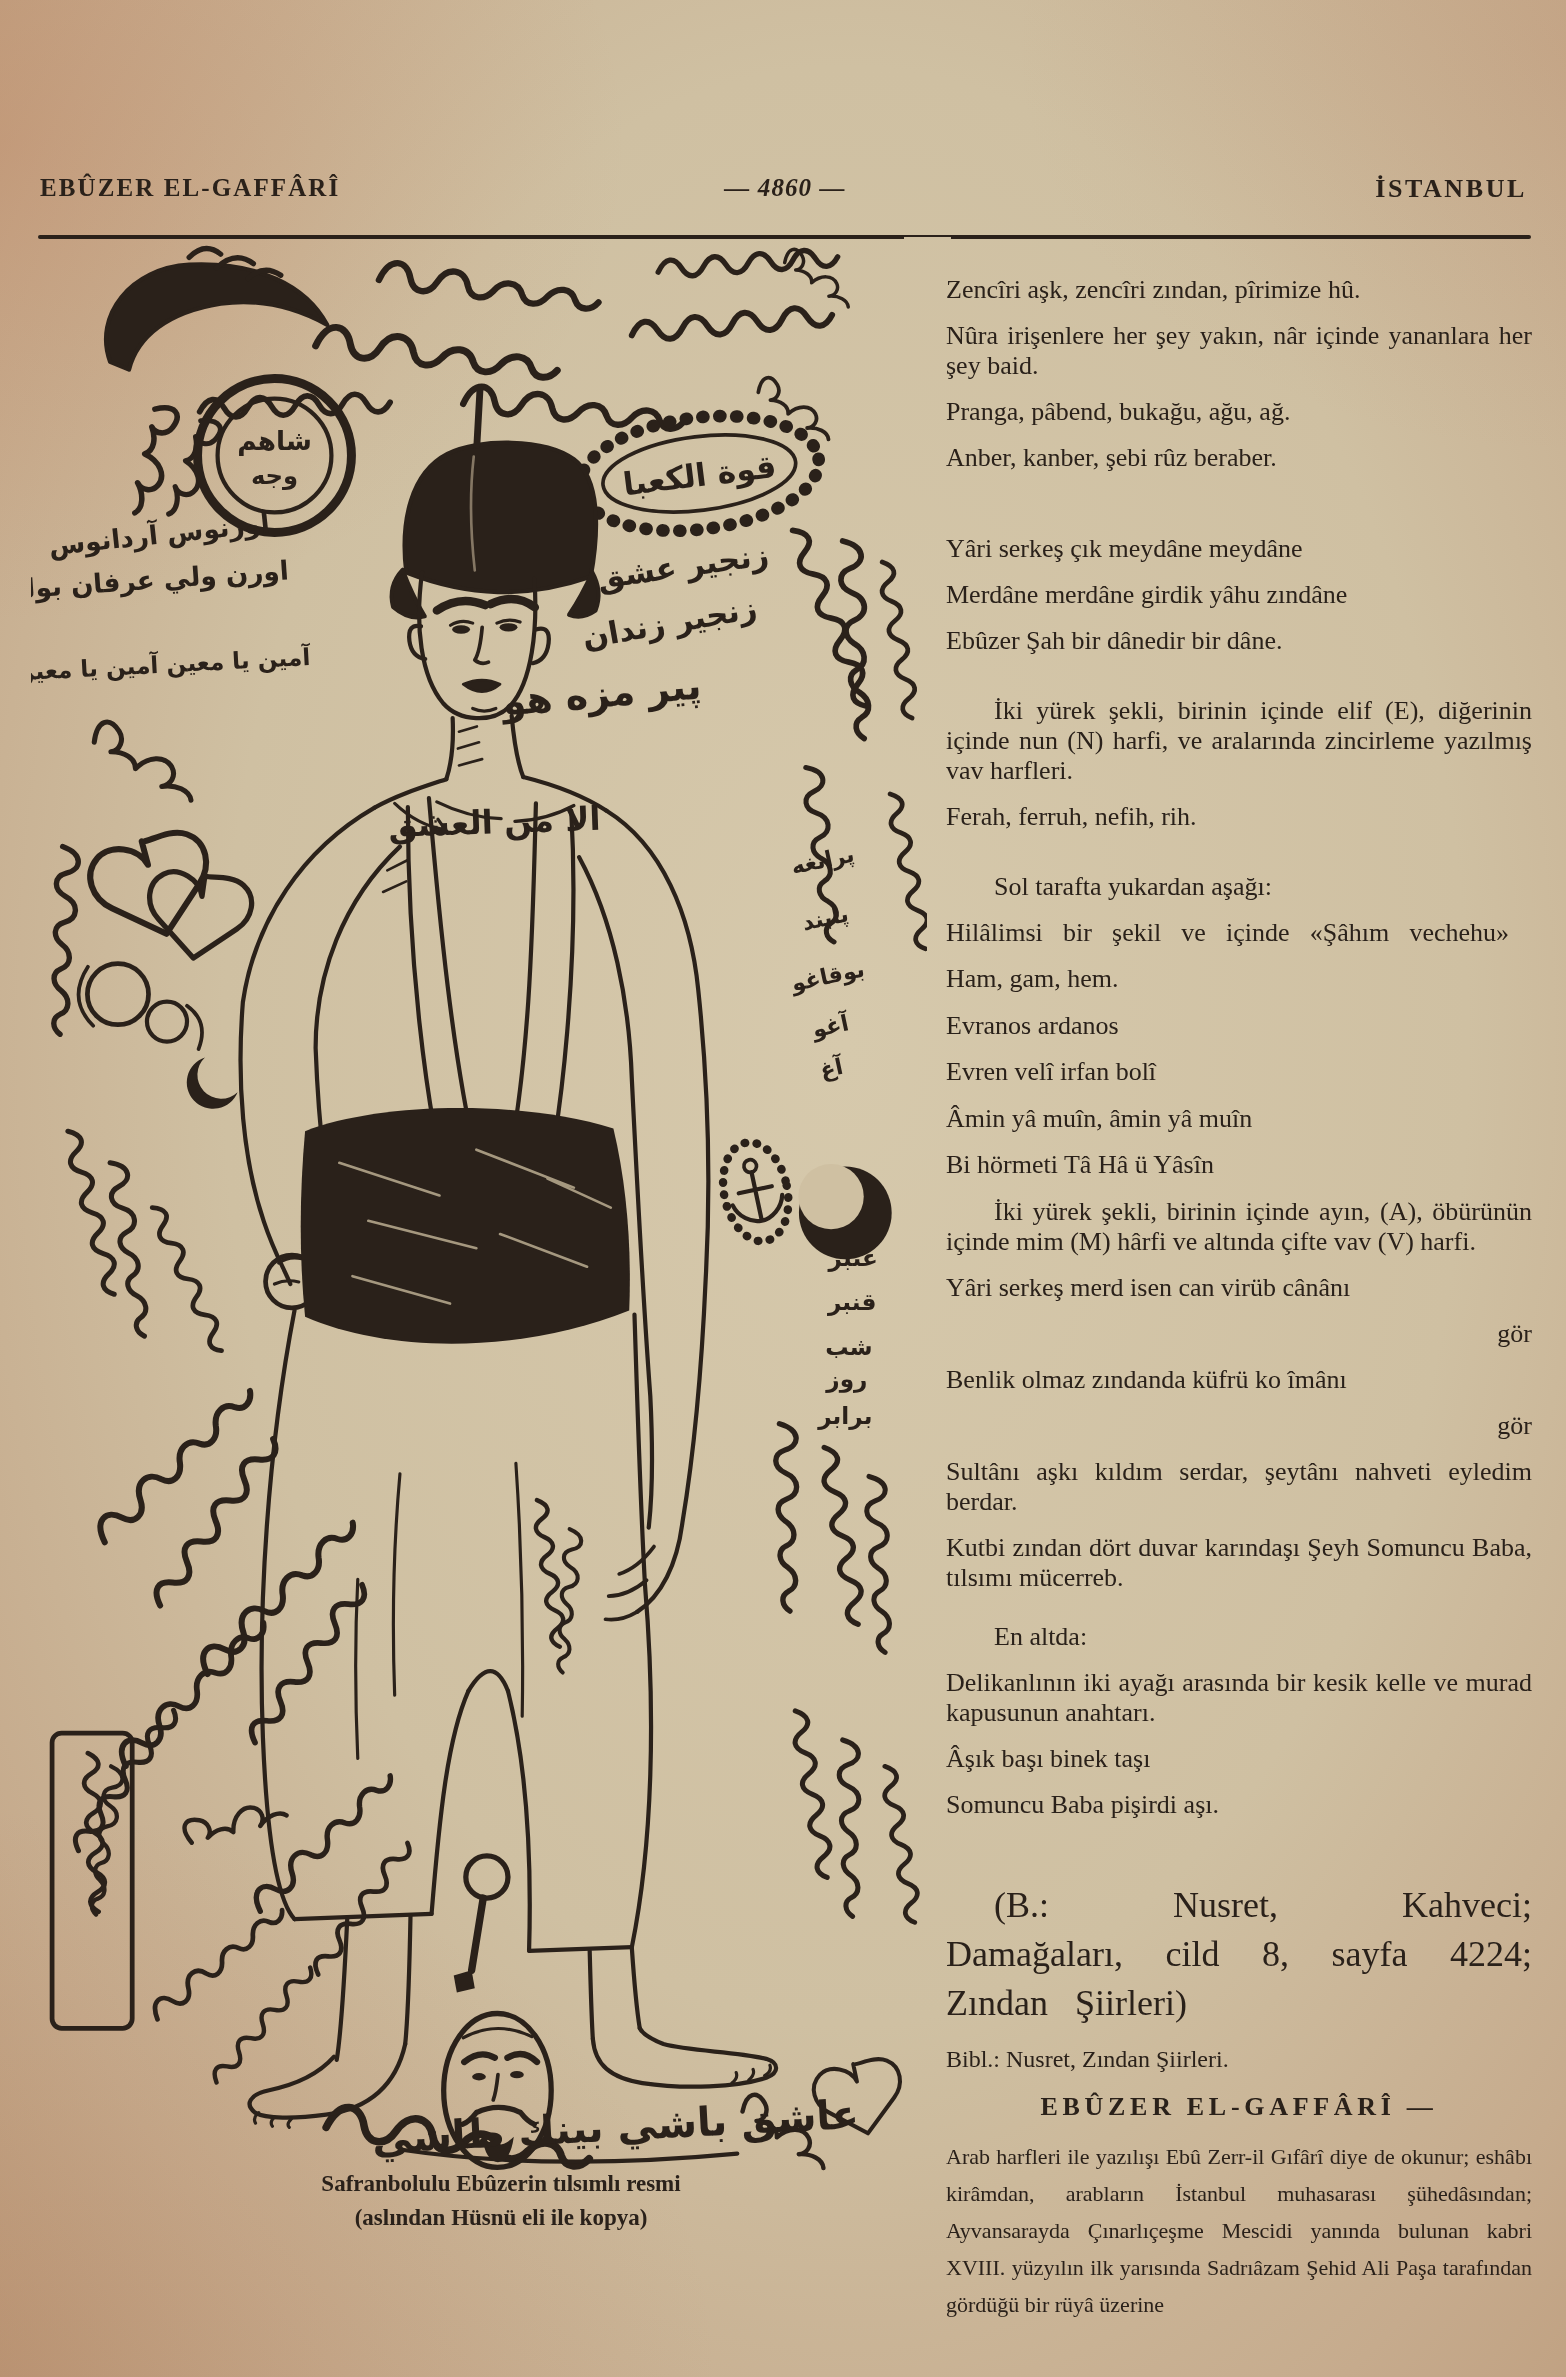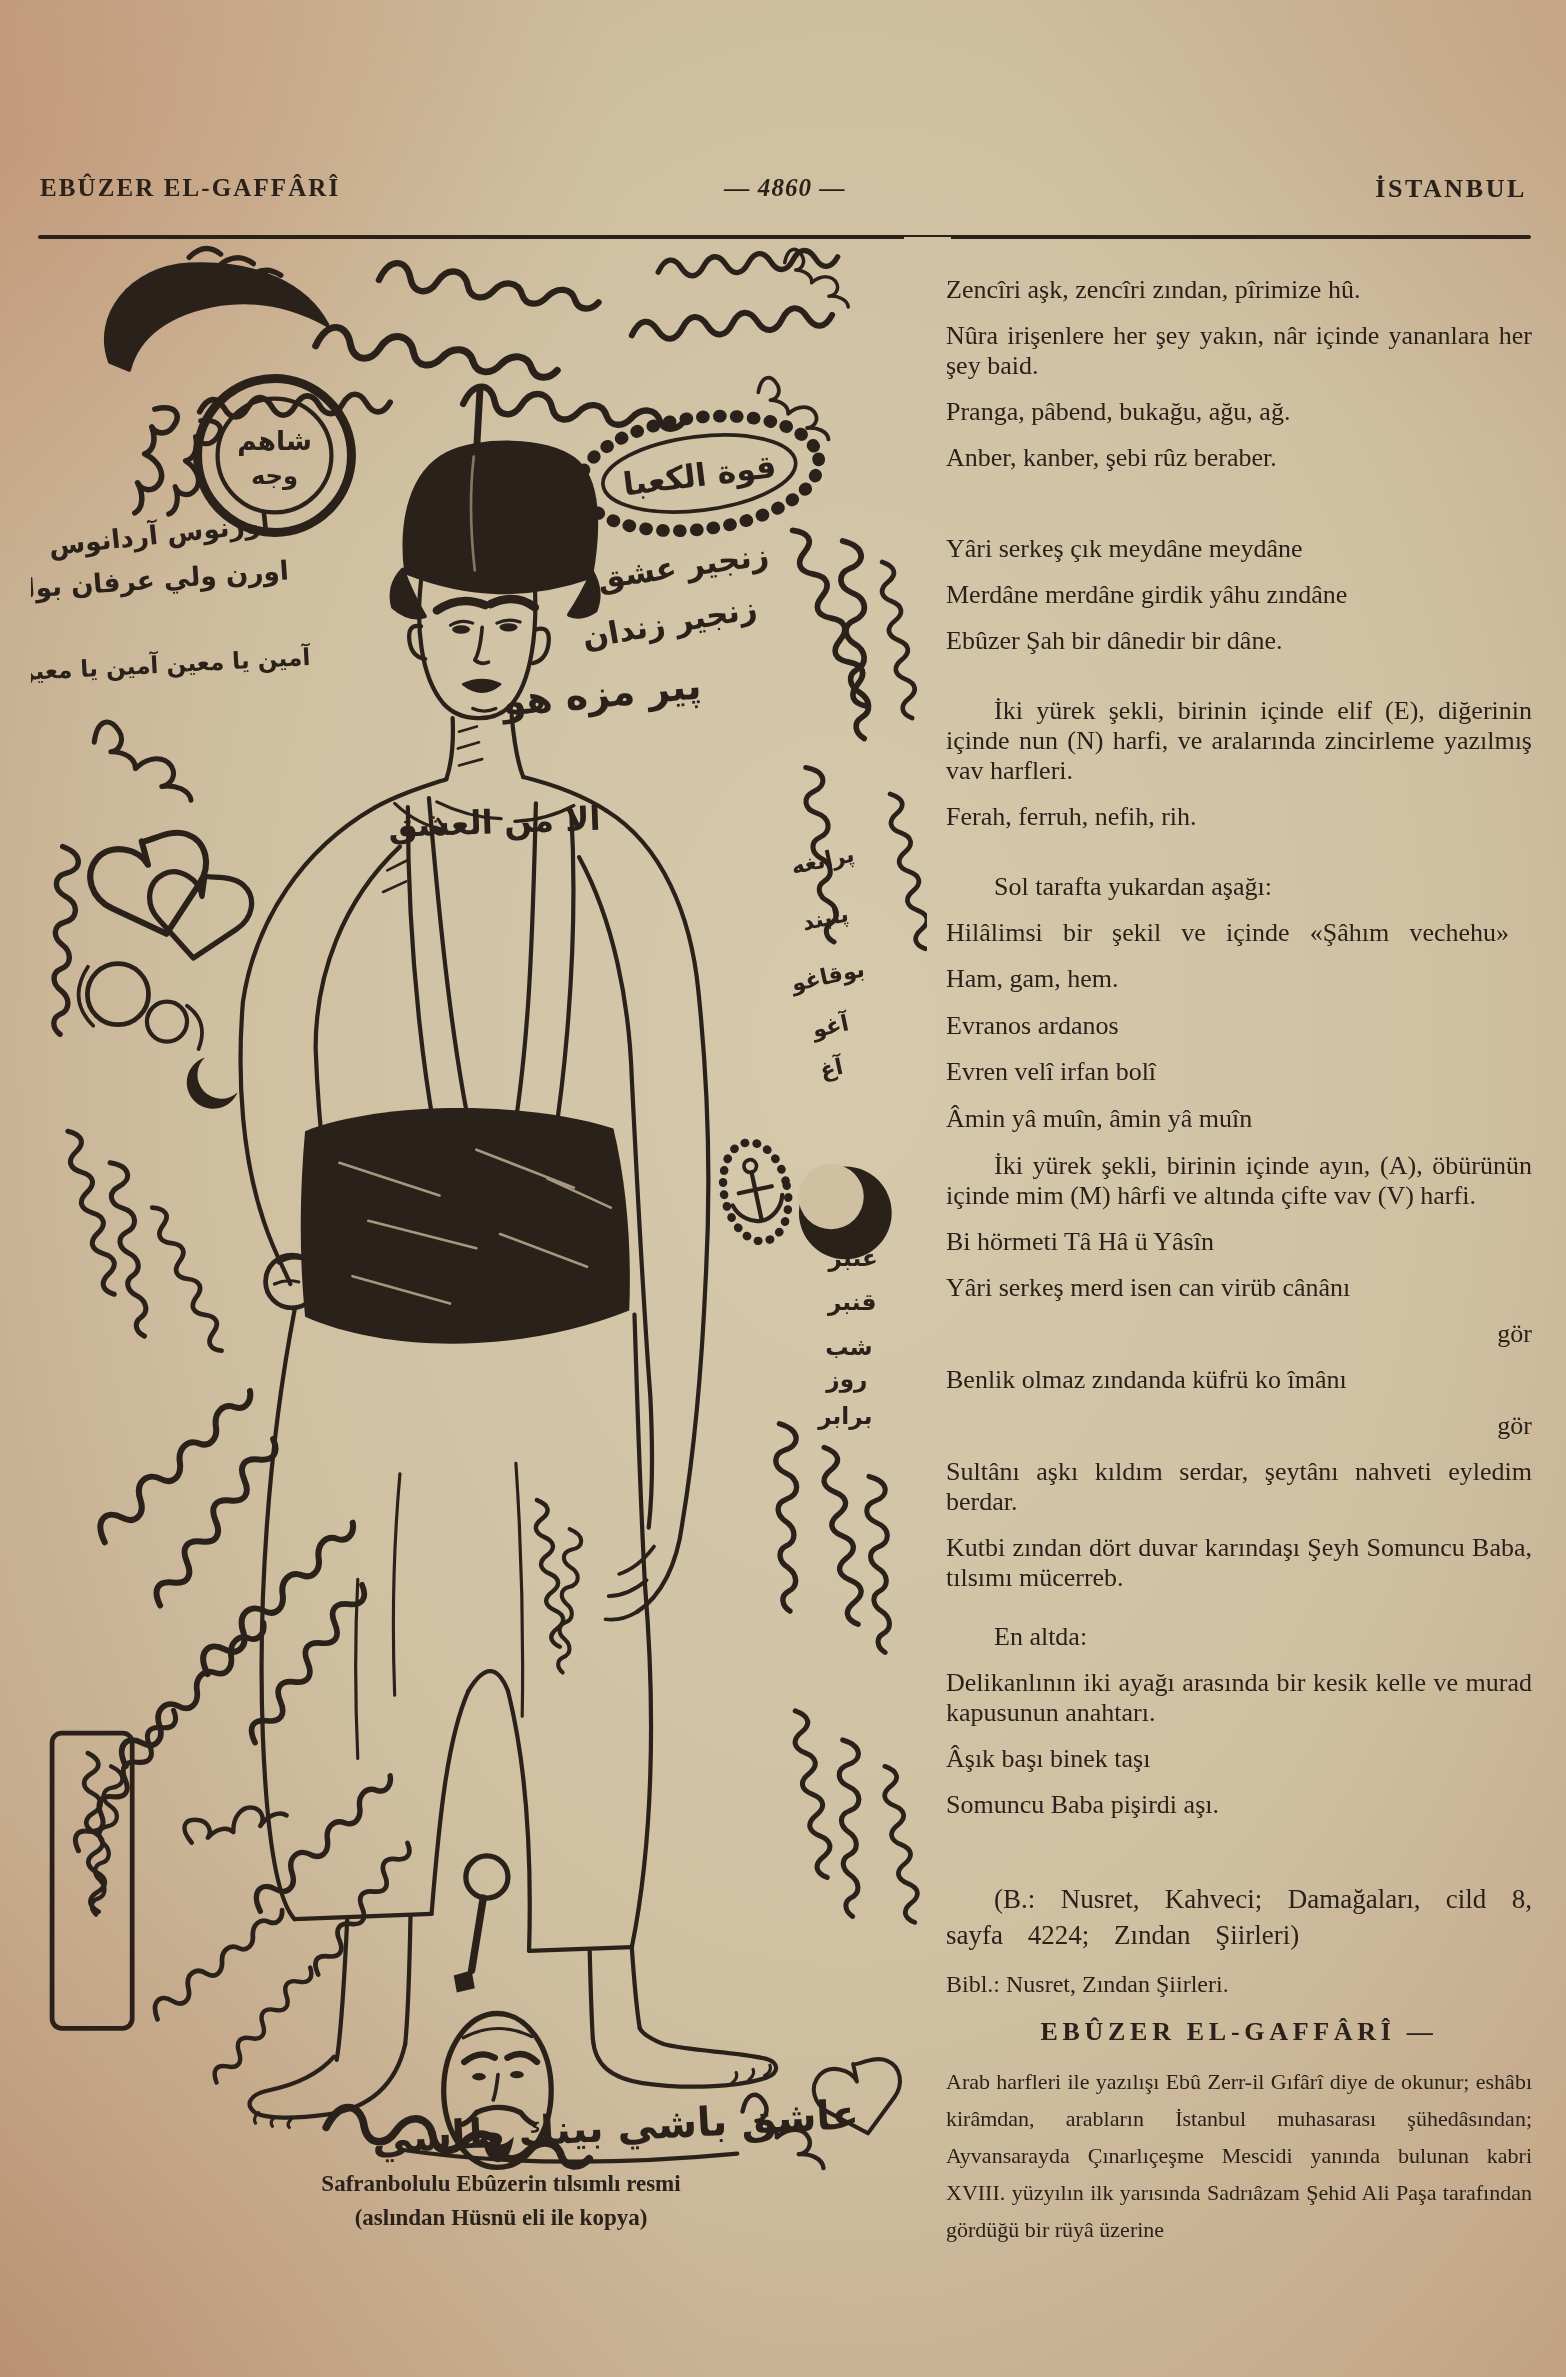--- a/index.html
+++ b/index.html
@@ -17,21 +17,21 @@
   .hdr-right{position:absolute;right:39px;top:174px;font-weight:bold;font-size:26px;letter-spacing:2.6px;}
   .rule{position:absolute;left:38px;top:235px;width:1493px;height:4.2px;background:#2a211a;border-radius:2.1px;}
   .rule:after{content:"";position:absolute;left:58%;top:1.6px;width:47px;height:2.6px;background:#cfc0a2;}
   .fig-svg{position:absolute;left:31px;top:235px;}
   .caption{position:absolute;left:174px;top:2167px;width:654px;text-align:center;font-weight:bold;font-size:23px;line-height:34px;}
   .col{position:absolute;left:930px;top:259px;width:618px;}
   .col p{margin:16px;font-size:26px;line-height:30px;text-align:justify;hyphens:none;}
   .col p.right{text-align:right;}
   .col p.ind{text-indent:48px;}
   .col p.sp{word-spacing:13.7px;}
-  .col p.big{font-size:27px;line-height:36px;word-spacing:18px;}
+  .col p.big{font-size:36px;line-height:49px;word-spacing:18px;}
   .col p.bib{font-size:24px;line-height:31px;}
   .col p.head{font-weight:bold;text-align:center;letter-spacing:4.7px;font-size:26px;text-indent:0;}
   .col p.entry{font-size:22px;line-height:37px;}
   .col p.gXL{margin-top:61px;}
   .col p.gL{margin-top:40px;}
   .col p.gM{margin-top:29px;}
   .col p.gS{margin-top:17px;}
   .col p.gXS{margin-top:6.3px;}
   .ar{font-family:"DejaVu Sans",sans-serif;font-weight:bold;fill:#2a211a;stroke:none;}
 </style>
@@ -269,22 +269,22 @@
       <p class="b">Merdâne merdâne girdik yâhu zındâne</p>
       <p class="b">Ebûzer Şah bir dânedir bir dâne.</p>
       <p class="b ind gL">İki yürek şekli, birinin içinde elif (E), diğerinin içinde nun (N) harfi, ve aralarında zincirleme yazılmış vav harfleri.</p>
       <p class="b">Ferah, ferruh, nefih, rih.</p>
       <p class="b ind gL">Sol tarafta yukardan aşağı:</p>
       <p class="b sp">Hilâlimsi bir şekil ve içinde «Şâhım vechehu»</p>
       <p class="b">Ham, gam, hem.</p>
       <p class="b gS">Evranos ardanos</p>
       <p class="b">Evren velî irfan bolî</p>
       <p class="b gS">Âmin yâ muîn, âmin yâ muîn</p>
+      <p class="b">Bi hörmeti Tâ Hâ ü Yâsîn</p>
       <p class="b ind gS">İki yürek şekli, birinin içinde ayın, (A), öbürünün içinde mim (M) hârfi ve altında çifte vav (V) harfi.</p>
-      <p class="b">Bi hörmeti Tâ Hâ ü Yâsîn</p>
       <p class="b">Yâri serkeş merd isen can virüb cânânı</p>
       <p class="b right">gör</p>
       <p class="b">Benlik olmaz zındanda küfrü ko îmânı</p>
       <p class="b right">gör</p>
       <p class="b">Sultânı aşkı kıldım serdar, şeytânı nahveti eyledim berdar.</p>
       <p class="b">Kutbi zından dört duvar karındaşı Şeyh Somuncu Baba, tılsımı mücerreb.</p>
       <p class="b ind gM">En altda:</p>
       <p class="b gXS">Delikanlının iki ayağı arasında bir kesik kelle ve murad kapusunun anahtarı.</p>
       <p class="b">Âşık başı binek taşı</p>
       <p class="b">Somuncu Baba pişirdi aşı.</p>

